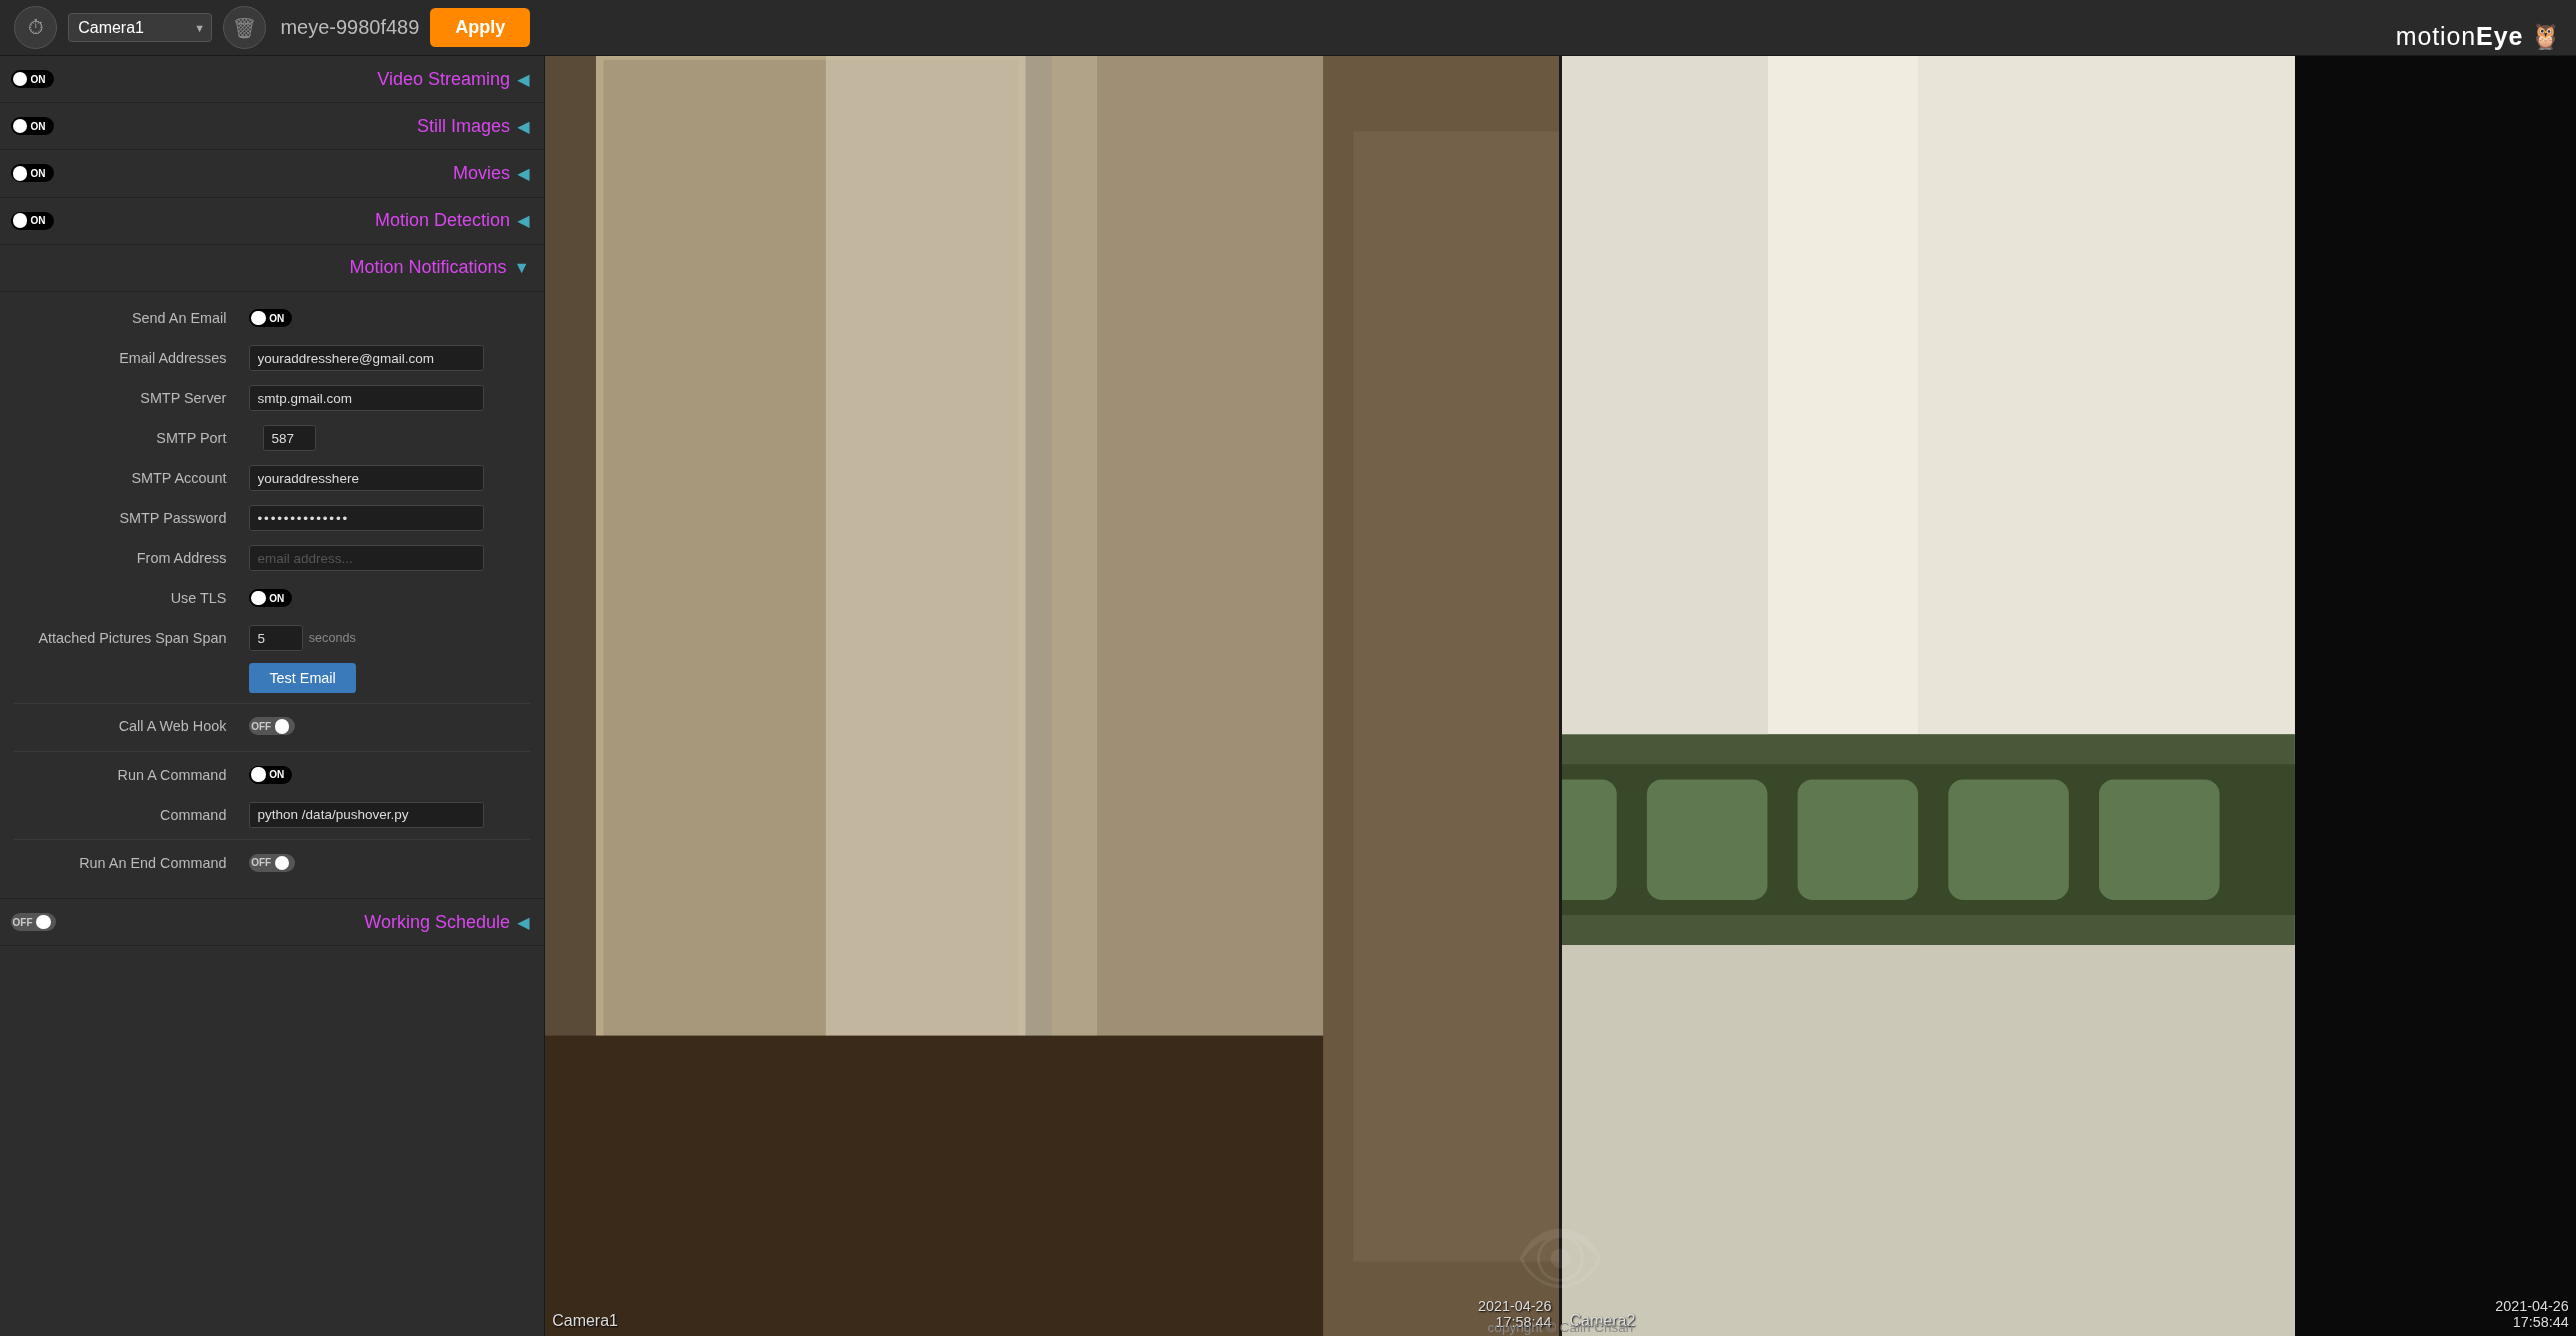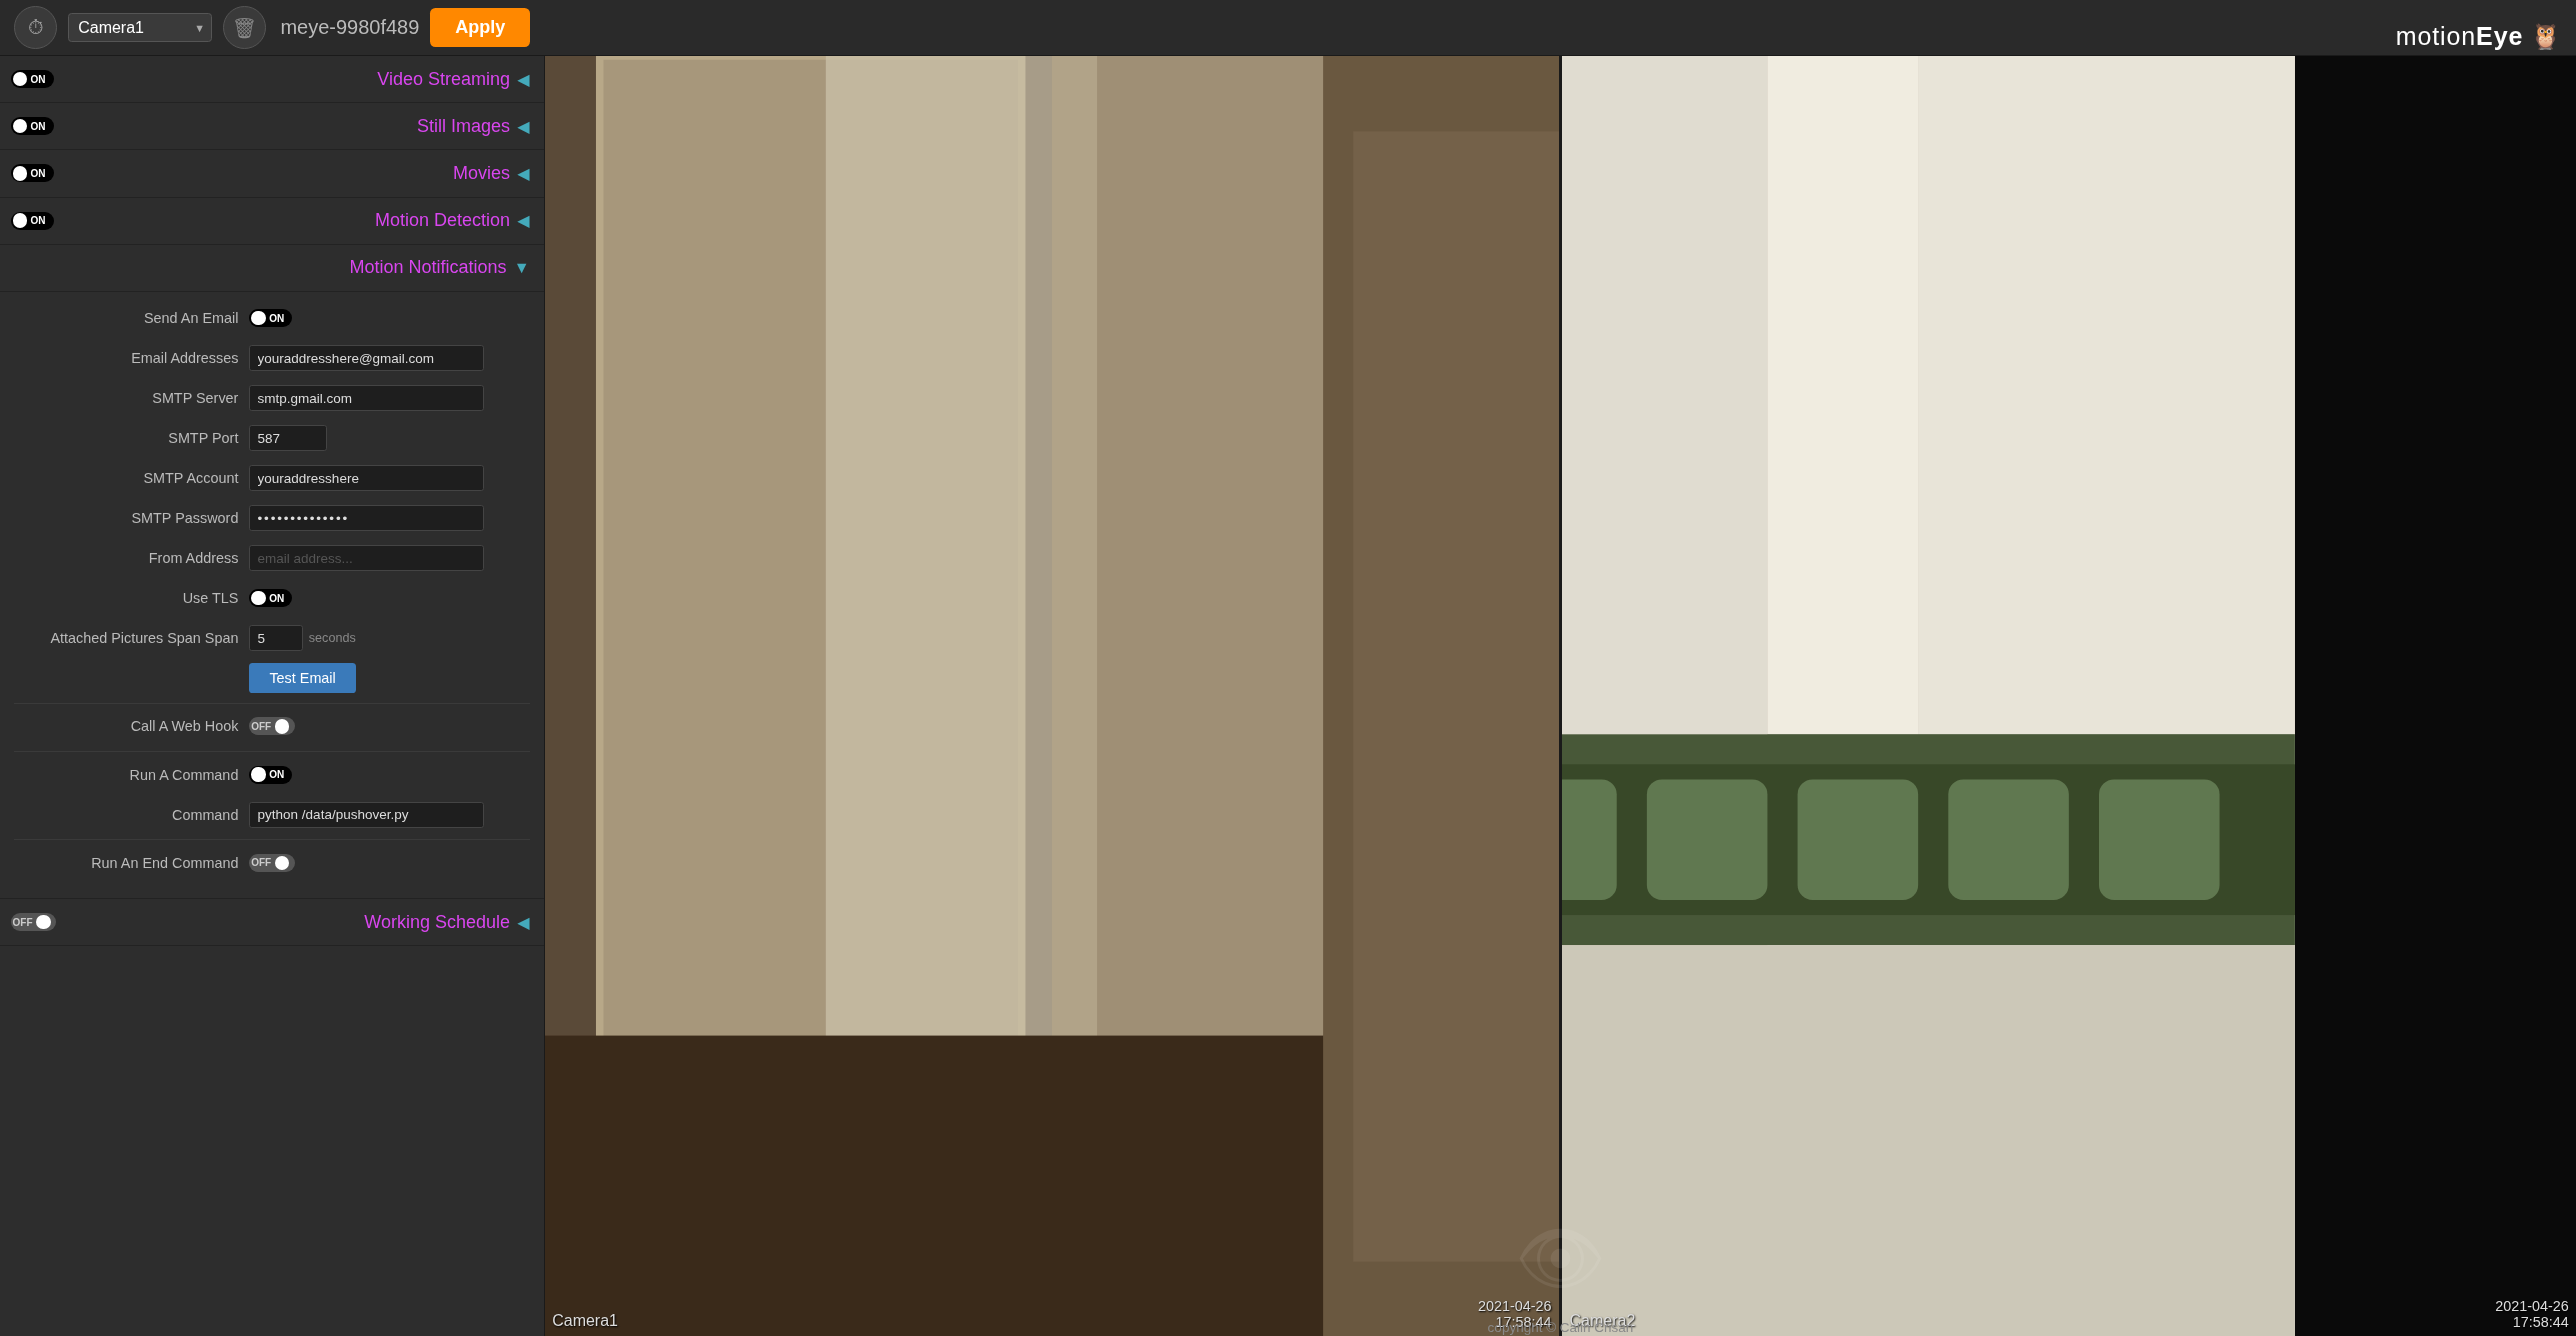--- a/index.html
+++ b/index.html
@@ -181,40 +181,41 @@
       display: flex;
       align-items: center;
       margin-bottom: 9px;
       min-height: 31px;
     }
     .form-label {
       text-align: right;
       color: #bbb;
       font-size: 14.4px;
       min-width: 235px;
-      padding-right: 11px;
+      padding-right: 23px;
       flex-shrink: 0;
     }
     .form-input {
       background: #1e1e1e;
       border: 0.9px solid #444;
       color: #ddd;
       padding: 4.5px 7.2px;
       border-radius: 2.7px;
       font-size: 13.5px;
       width: 235px;
     }
     .form-input::placeholder {
       color: #555;
     }
     .form-input.password {
       letter-spacing: 1.8px;
     }
     .port-input {
-      width: 78px;
+      width: 53px;
+      margin-left: 14px;
     }
     .timespan-input {
       width: 54px;
     }
     .seconds-label {
       color: #888;
       font-size: 12.6px;
       margin-left: 5.4px;
     }
     .test-email-btn {

